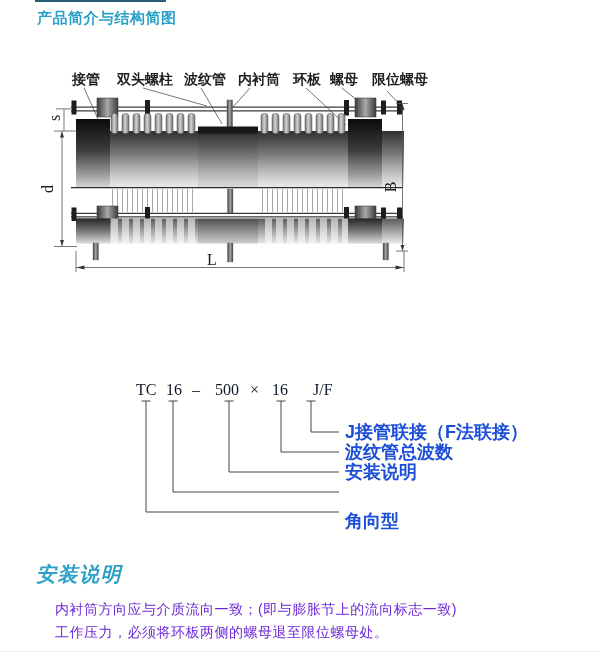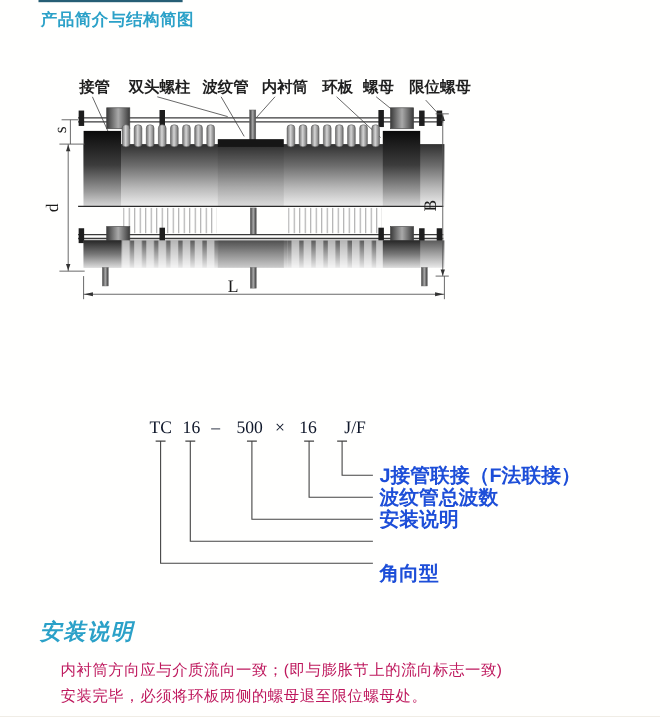--- a/index.html
+++ b/index.html
@@ -16,21 +16,21 @@
   .dimtxt{font-family:"Liberation Serif",serif;font-size:16px;fill:#1c1c1c;}
   .leader{stroke:#666;stroke-width:0.9;fill:none;}
   .rodline{stroke:#3a3a3a;stroke-width:1.2;}
   .dimline{stroke:#555;stroke-width:0.8;fill:none;}
   .codewrap{position:absolute;left:0;top:375px;width:600px;height:165px;}
   .codewrap svg{position:absolute;left:0;top:0;width:600px;height:165px;}
   .cpart{position:absolute;top:6px;font-family:"Liberation Serif",serif;font-size:16px;
          color:#0f172a;white-space:nowrap;}
   .legend{position:absolute;left:345px;font-size:18px;font-weight:bold;color:#1d4ed8;
           white-space:nowrap;line-height:16px;}
-  .note{position:absolute;left:55px;margin:0;font-size:14px;color:#be185d;
+  .note{position:absolute;left:55px;margin:0;font-size:14px;color:#6d28d9;
         letter-spacing:0.5px;white-space:nowrap;}
   #n1{top:601px;} #n2{top:624px;}
 </style>
 </head>
 <body>
 
 <div class="page">
 
   <div class="topfrag"></div>
 
@@ -230,16 +230,16 @@
     <span class="cpart" style="left:313px">J/F</span>
 
     <span class="legend" style="top:49px">J接管联接（F法联接）</span>
     <span class="legend" style="top:69px">波纹管总波数</span>
     <span class="legend" style="top:89px">安装说明</span>
     <span class="legend" style="top:138px">角向型</span>
   </div>
 
   <h2 class="sec" id="t3">安装说明</h2>
   <p class="note" id="n1">内衬筒方向应与介质流向一致；(即与膨胀节上的流向标志一致)</p>
-  <p class="note" id="n2">安装完毕，必须将环板两侧的螺母退至限位螺母处。</p>
+  <p class="note" id="n2">工作压力，必须将环板两侧的螺母退至限位螺母处。</p>
 
   <div class="bottomline"></div>
 </div>
 
 </body></html>

